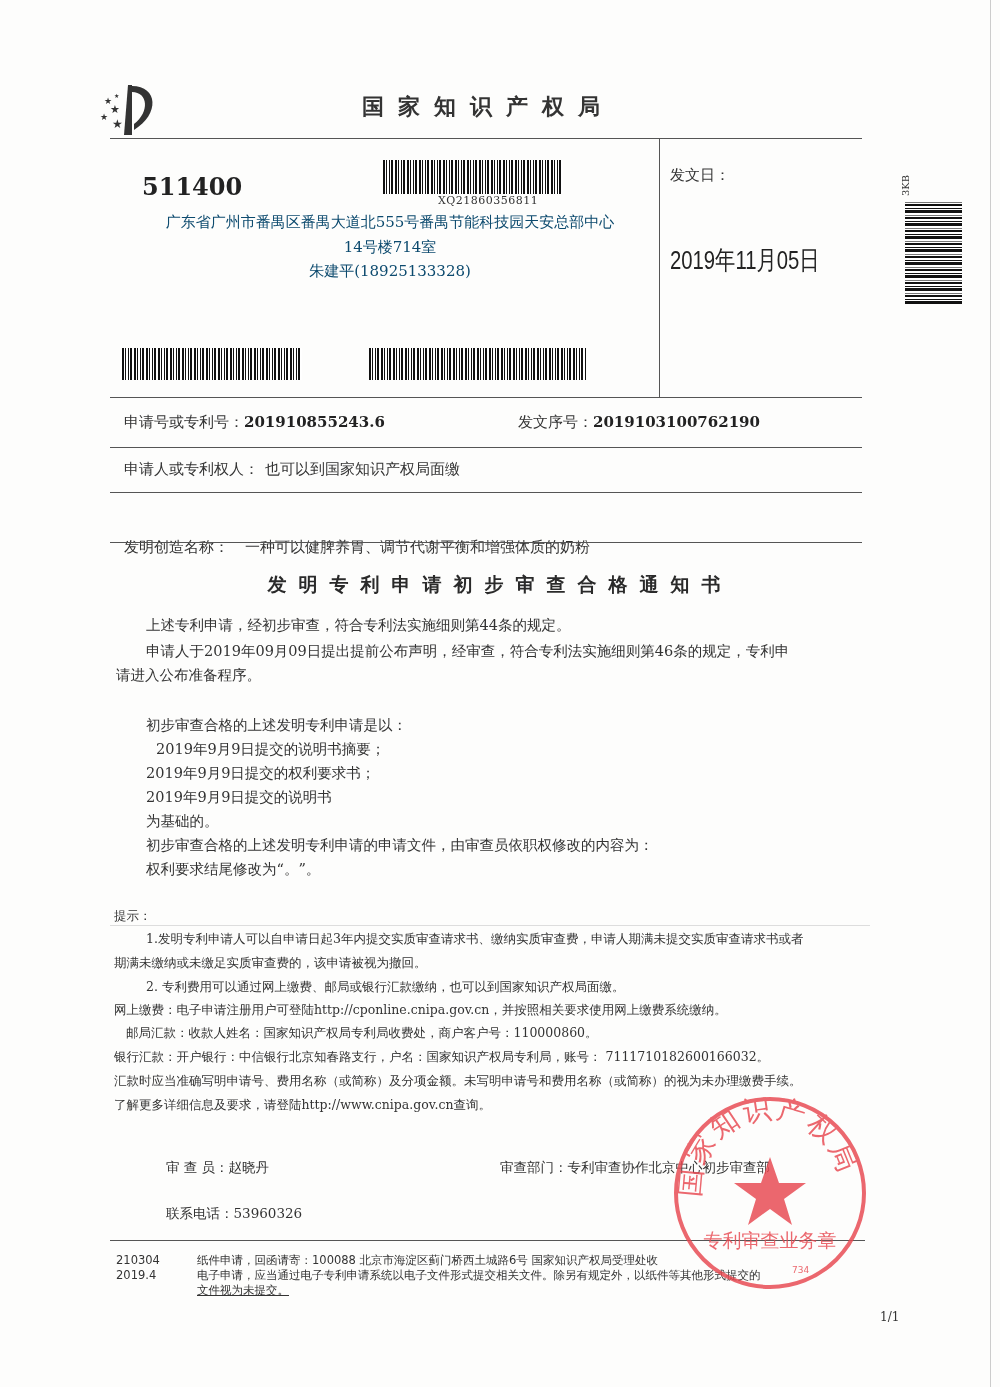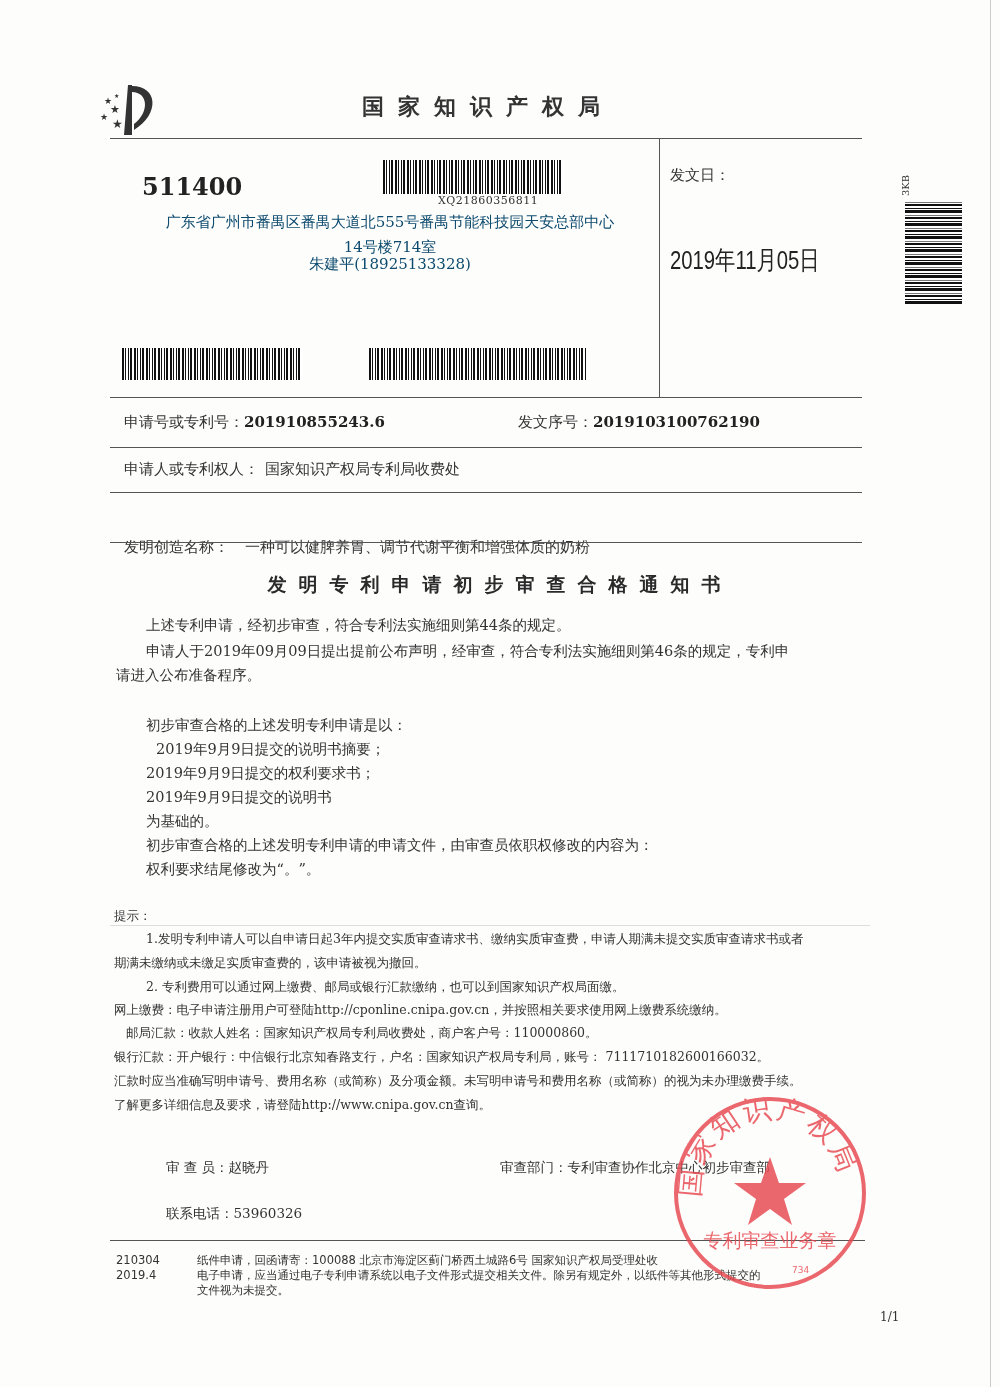--- a/index.html
+++ b/index.html
@@ -46,38 +46,38 @@
 
 <div class="hline" style="left:110px; top:138px; width:752px;"></div>
 <div class="vline" style="left:659px; top:138px; height:259px;"></div>
 <div class="hline" style="left:110px; top:397px; width:752px;"></div>
 
 <div class="abs postcode">511400</div>
 <div class="barcode" style="left:383px; top:160px; width:180px; height:34px;"></div>
 <div class="abs bc-code">XQ21860356811</div>
 <div class="abs addr" style="top:213px;">广东省广州市番禺区番禺大道北555号番禺节能科技园天安总部中心</div>
 <div class="abs addr" style="top:238px;">14号楼714室</div>
-<div class="abs addr" style="top:255px;text-align:center;">朱建平(18925133328)</div>
+<div class="abs addr" style="top:262px;text-align:center;">朱建平(18925133328)</div>
 <div class="barcode" style="left:122px; top:348px; width:180px; height:32px;"></div>
 <div class="barcode" style="left:369px; top:348px; width:217px; height:32px;"></div>
 
 <div class="abs fawenri">发文日：</div>
 <div class="abs date">2019年11月05日</div>
 <div class="abs rot" style="top:196px;">3KB</div>
 <div class="barcode-v" style="left:905px; top:200px; width:57px; height:104px;"></div>
 
 <div class="abs field" style="left:124px; top:413px;">
   <span>申请号或专利号：</span><b>201910855243.6</b>
 </div>
 <div class="abs field" style="left:518px; top:413px;">
   <span>发文序号：</span><b>2019103100762190</b>
 </div>
 <div class="hline" style="left:110px; top:447px; width:752px;"></div>
 <div class="abs field" style="left:124px; top:460px;">
-  <span>申请人或专利权人：</span><span style="margin-left:6px">国家知识产权局专利局收费处</span>
+  <span>申请人或专利权人：</span><span style="margin-left:6px">也可以到国家知识产权局面缴</span>
 </div>
 <div class="hline" style="left:110px; top:492px; width:752px;"></div>
 <div class="abs field" style="left:124px; top:508px;margin-top:30px;">
   <span>发明创造名称：</span><span style="margin-left:16px">一种可以健脾养胃、调节代谢平衡和增强体质的奶粉</span>
 </div>
 <div class="hline" style="left:110px; top:542px; width:752px;"></div>
 
 <div class="abs title">发明专利申请初步审查合格通知书</div>
 <div class="abs body-text" style="left:146px; top:613px;">上述专利申请，经初步审查，符合专利法实施细则第44条的规定。</div>
 <div class="abs body-text" style="left:146px; top:639px;">申请人于2019年09月09日提出提前公布声明，经审查，符合专利法实施细则第46条的规定，专利申</div>
@@ -109,21 +109,21 @@
 </div>
 <div class="abs body-text" style="left:166px; top:1201px; font-size:13.5px;">
   <span>联系电话：</span><span>53960326</span>
 </div>
 
 <div class="hline" style="left:110px; top:1240px; width:755px;"></div>
 <div class="abs footer" style="left:116px; top:1253px;">210304</div>
 <div class="abs footer" style="left:116px; top:1268px;">2019.4</div>
 <div class="abs footer" style="left:197px; top:1253px;">纸件申请，回函请寄：100088 北京市海淀区蓟门桥西土城路6号 国家知识产权局受理处收</div>
 <div class="abs footer" style="left:197px; top:1268px;">电子申请，应当通过电子专利申请系统以电子文件形式提交相关文件。除另有规定外，以纸件等其他形式提交的</div>
-<div class="abs footer" style="left:197px; top:1283px;">文件视为未提交。</div>
+<div class="abs footer" style="left:197px; top:1283px;text-decoration:underline;">文件视为未提交。</div>
 <div class="abs pageno">1/1</div>
 
 <svg class="abs stamp" viewBox="0 0 196 196" style="opacity:0.82">
   <defs>
     <path id="arcTop" d="M 30,110 A 70,70 0 1,1 166,110"></path>
   </defs>
   <circle cx="98" cy="98" r="94" fill="none" stroke="#e8474f" stroke-width="4"></circle>
   <text font-family="DejaVu Sans, sans-serif" font-size="28" fill="#e8474f" letter-spacing="3">
     <textPath href="#arcTop" startOffset="3%">国家知识产权局</textPath>
   </text>

